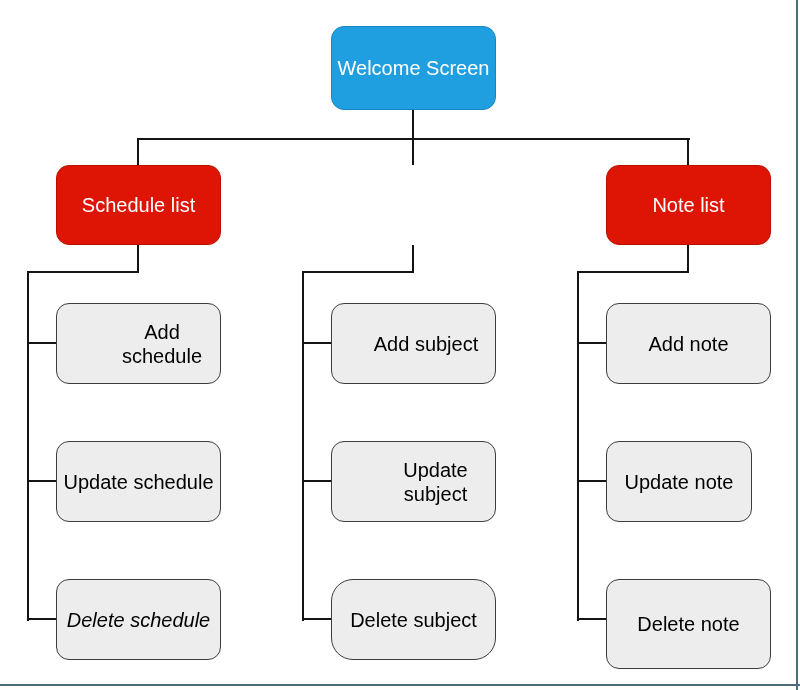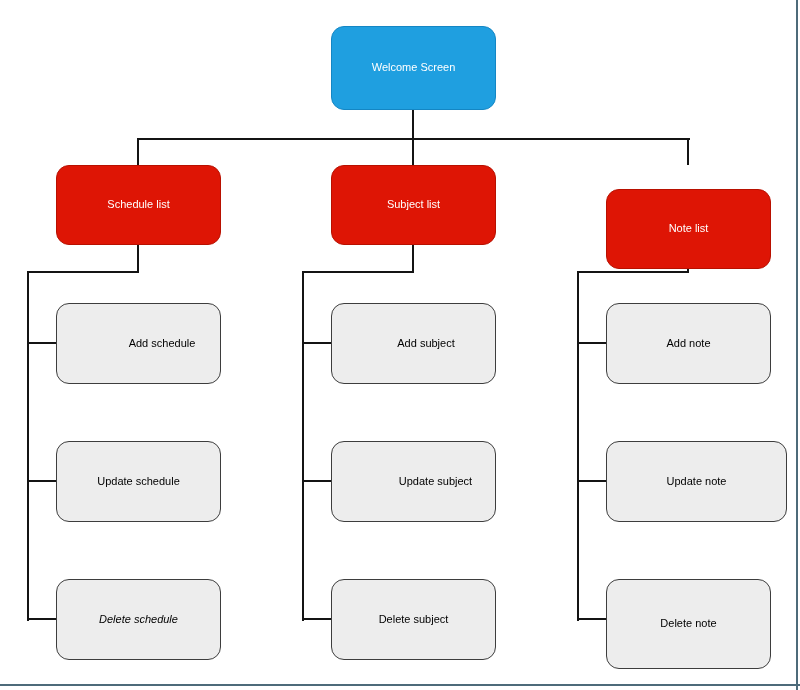--- a/index.html
+++ b/index.html
@@ -2,21 +2,21 @@
 <html style="--root-fill: #1f9fe0; --root-border: #1486c4; --branch-fill: #de1505; --branch-border: #b81000; --leaf-fill: #ededed; --leaf-border: #3d3d3d; --node-text-light: #ffffff; --node-text-dark: #000000; --connector: #141414; --frame-border: #4d6b7a;"><head>
 <meta charset="utf-8">
 <style>
   html,body{margin:0;padding:0;background:#ffffff;}
   .canvas{
     position:relative;width:800px;height:690px;background:#ffffff;
     font-family:"Liberation Sans",sans-serif;overflow:hidden;
   }
   .node{
     position:absolute;display:flex;align-items:center;justify-content:center;
-    text-align:center;font-size:11px;border-radius:13px;box-sizing:border-box;
+    text-align:center;font-size:20px;border-radius:13px;box-sizing:border-box;
     line-height:1.2;
   }
   .root{background:var(--root-fill);color:var(--node-text-light);border:1px solid var(--root-border);}
   .branch{background:var(--branch-fill);color:var(--node-text-light);border:1px solid var(--branch-border);}
   .leaf{background:var(--leaf-fill);color:var(--node-text-dark);border:1.5px solid var(--leaf-border);}
   .ln{position:absolute;background:var(--connector);}
   .frame{position:absolute;background:var(--frame-border);}
 </style>
 </head>
 <body>
@@ -46,31 +46,30 @@
   <div class="ln" style="left:687px;top:245px;width:2px;height:28px;"></div>
   <div class="ln" style="left:577px;top:271px;width:112px;height:2px;"></div>
   <div class="ln" style="left:577px;top:271px;width:2px;height:350px;"></div>
   <div class="ln" style="left:577px;top:342px;width:30px;height:2px;"></div>
   <div class="ln" style="left:577px;top:480px;width:30px;height:2px;"></div>
   <div class="ln" style="left:577px;top:618px;width:30px;height:2px;"></div>
 
   <div class="node root" style="left:331px;top:26px;width:165px;height:84px;">Welcome Screen</div>
 
   <div class="node branch" style="left:56px;top:165px;width:165px;height:80px;">Schedule list</div>
-  <div class="node branch" style="left:331px;top:165px;width:165px;height:80px;">Subject list</div>
-  <div class="node branch" style="left:606px;top:165px;width:165px;height:80px;margin-top:24px;">Note list</div>
+  <div class="node branch" style="left:606px;top:165px;width:165px;height:80px;">Note list</div>
 
   <div class="node leaf" style="left:56px;top:303px;width:165px;height:81px;padding-left:47px;">Add schedule</div>
   <div class="node leaf" style="left:56px;top:441px;width:165px;height:81px;">Update schedule</div>
   <div class="node leaf" style="left:56px;top:579px;width:165px;height:81px;font-style:italic;">Delete schedule</div>
 
   <div class="node leaf" style="left:331px;top:303px;width:165px;height:81px;padding-left:25px;">Add subject</div>
   <div class="node leaf" style="left:331px;top:441px;width:165px;height:81px;padding-left:44px;">Update subject</div>
-  <div class="node leaf" style="left:331px;top:579px;width:165px;height:81px;">Delete subject</div>
+  <div class="node leaf" style="left:331px;top:579px;width:165px;height:81px;border-radius:22px;">Delete subject</div>
 
   <div class="node leaf" style="left:606px;top:303px;width:165px;height:81px;text-align:right;">Add note</div>
-  <div class="node leaf" style="left:606px;top:441px;width:181px;height:81px;">Update note</div>
+  <div class="node leaf" style="left:606px;top:441px;width:146px;height:81px;">Update note</div>
   <div class="node leaf" style="left:606px;top:579px;width:165px;height:90px;">Delete note</div>
 
   <div class="frame" style="left:796px;top:0;width:2px;height:690px;"></div>
   <div class="frame" style="left:0;top:684px;width:800px;height:2px;"></div>
 
 </div>
 
 </body></html>

